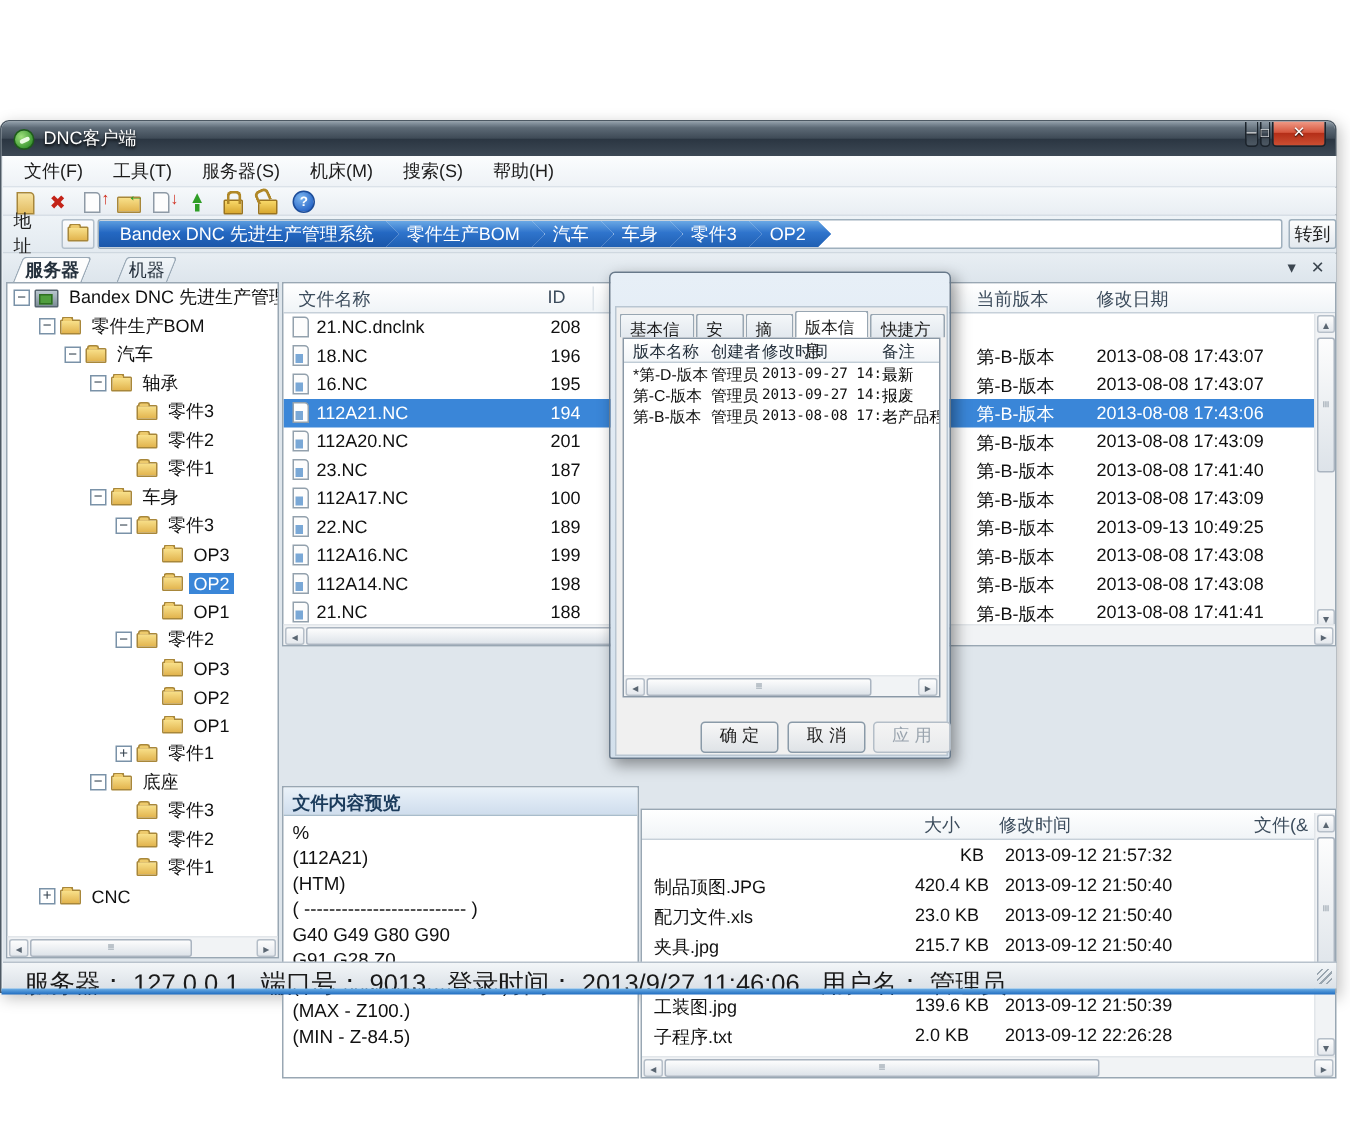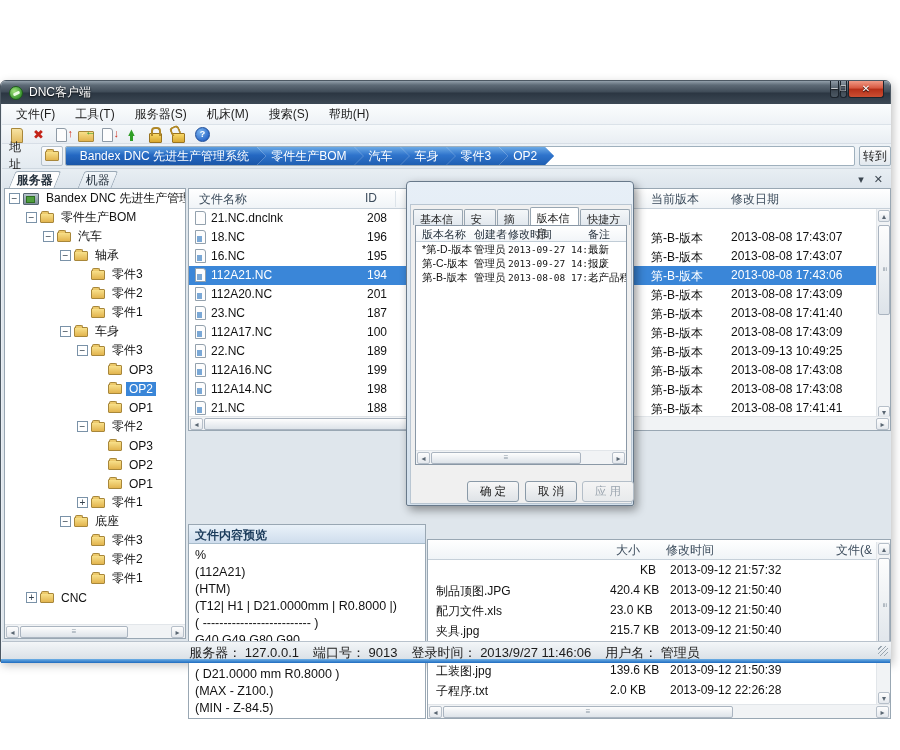--- a/index.html
+++ b/index.html
@@ -162,21 +162,21 @@
     border-radius:2px; position:relative; }
   .sb-thumb::after { content:"≡"; position:absolute; left:50%; top:50%; transform:translate(-50%,-56%);
     color:#8a96a2; font-size:8px; }
   .sbv .sb-thumb { position:absolute; left:1px; width:12px; }
   .sbv .sb-thumb::after { transform:translate(-50%,-56%) rotate(90deg); }
   .sb-track { flex:1; }
 
   
   .statusbar { position:absolute; left:1px; top:560px; width:889px; height:18px;
     background:linear-gradient(#f3f6f8,#dbe1e7); border-top:1px solid #b8c2cc;
-    font-size:13px; color:#1a1a1a; text-align:center; padding:2px 18px 0 0; }
+    font-size:17px; color:#1a1a1a; text-align:left; padding:2px 18px 0 0; }
   .statusbar b { font-weight:normal; margin-left:14px; }
   .grip { position:absolute; right:3px; bottom:3px; width:10px; height:10px;
     background:repeating-linear-gradient(135deg,transparent,transparent 2px,#9aa6b0 2px,#9aa6b0 3px); }
   .bottom-edge { position:absolute; left:0; top:578px; width:889px; height:4px;
     background:linear-gradient(#6fb0e6,#1f6cc0); }
 
   
   .dialog { position:absolute; left:405px; top:100px; width:228px; height:325px; z-index:50;
     background:linear-gradient(#e7eff7,#d3e0ec); border:1px solid #68798a; border-radius:4px 4px 2px 2px;
     box-shadow:3px 4px 10px rgba(0,0,0,.4); }
@@ -500,21 +500,20 @@
           <span class="sb-btn">▸</span>
         </div>
       </div>
 
       <div class="panel preview-panel">
         <div class="pv-head">文件内容预览</div>
         <div class="pv-body" id="preview">
             <div class="pline">%</div>
             <div class="pline">(112A21)</div>
             <div class="pline">(HTM)</div>
-            <div class="pline">(T12| H1 | D21.0000mm | R0.8000 |)</div>
             <div class="pline">( -------------------------- )</div>
             <div class="pline">G40 G49 G80 G90</div>
             <div class="pline">G91 G28 Z0.</div>
             <div class="pline">( D21.0000 mm R0.8000 )</div>
             <div class="pline">(MAX - Z100.)</div>
             <div class="pline">(MIN - Z-84.5)</div>
           </div>
       </div>
 
       <div class="panel attach-panel">

